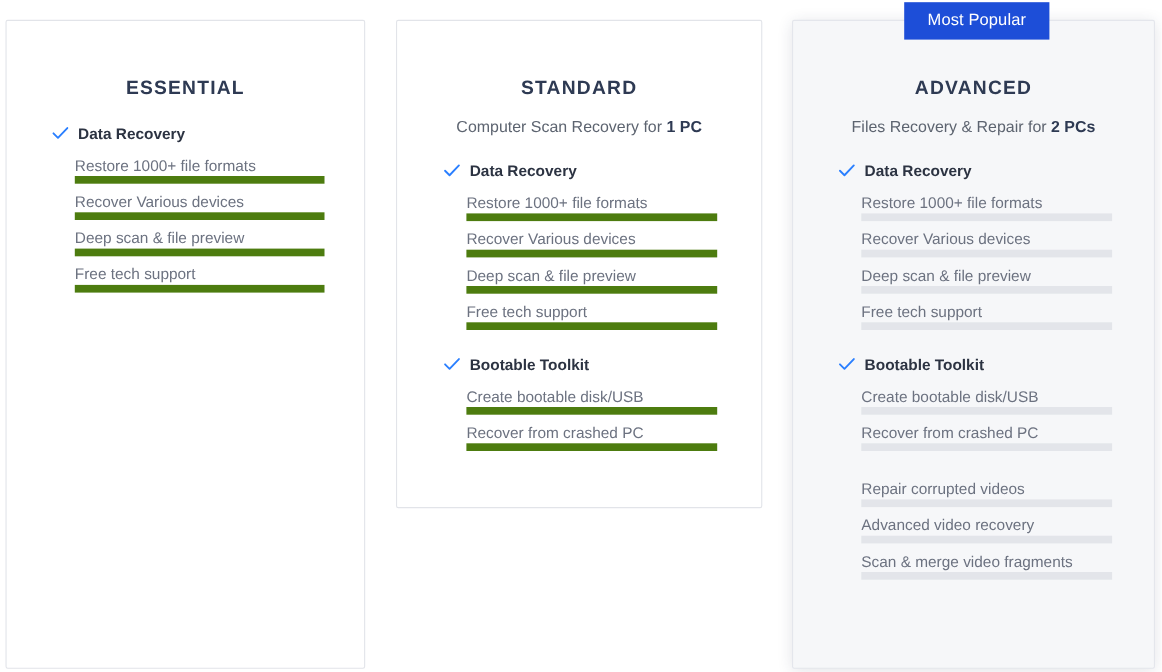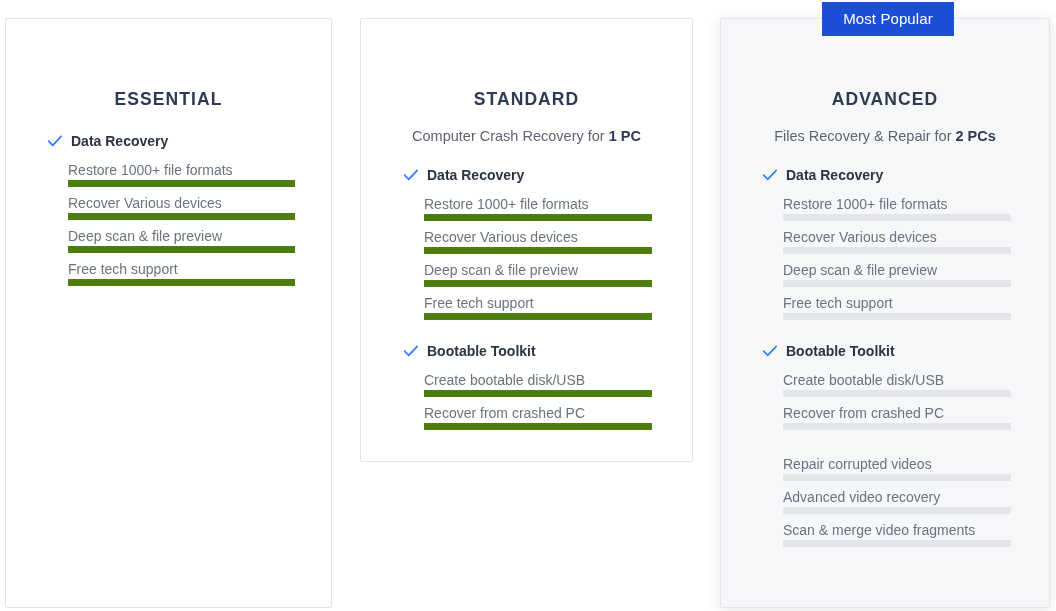--- a/index.html
+++ b/index.html
@@ -77,21 +77,21 @@
     z-index: 5;
   }
 
   
   .card-title {
     text-align: center;
     font-size: 17.5px;
     font-weight: bold;
     letter-spacing: 1.1px;
     color: #2e3a53;
-    margin-top: 70px;
+    margin-top: 50px;
   }
 
   .card-sub {
     text-align: center;
     font-size: 14.5px;
     color: #5d6470;
     margin-top: 18px;
     font-weight: normal;
   }
   .card-sub b {
@@ -184,21 +184,21 @@
             </div>
             <div class="sub-item">Restore 1000+ file formats</div>
             <div class="sub-item">Recover Various devices</div>
             <div class="sub-item">Deep scan &amp; file preview</div>
             <div class="sub-item">Free tech support</div>
           </div>
         </div>
       </div>
       <div class="card card-standard">
         <div class="card-title">STANDARD</div>
-        <div class="card-sub"><span>Computer Crash Recovery for </span><b>1 PC</b></div>
+        <div class="card-sub"><span>Computer Scan Recovery for </span><b>1 PC</b></div>
         <div class="groups">
           <div class="group">
             <div class="group-head">
               <span class="check-icon">
                 <svg width="16" height="16" viewBox="0 0 16 16">
                   <path d="M1.6 8.2 L5.7 12.3 L14.2 3.4" fill="none" stroke="#2a7fff" stroke-width="1.7" stroke-linecap="round" stroke-linejoin="round"></path>
                 </svg>
               </span>
               <span>Data Recovery</span>
             </div>

